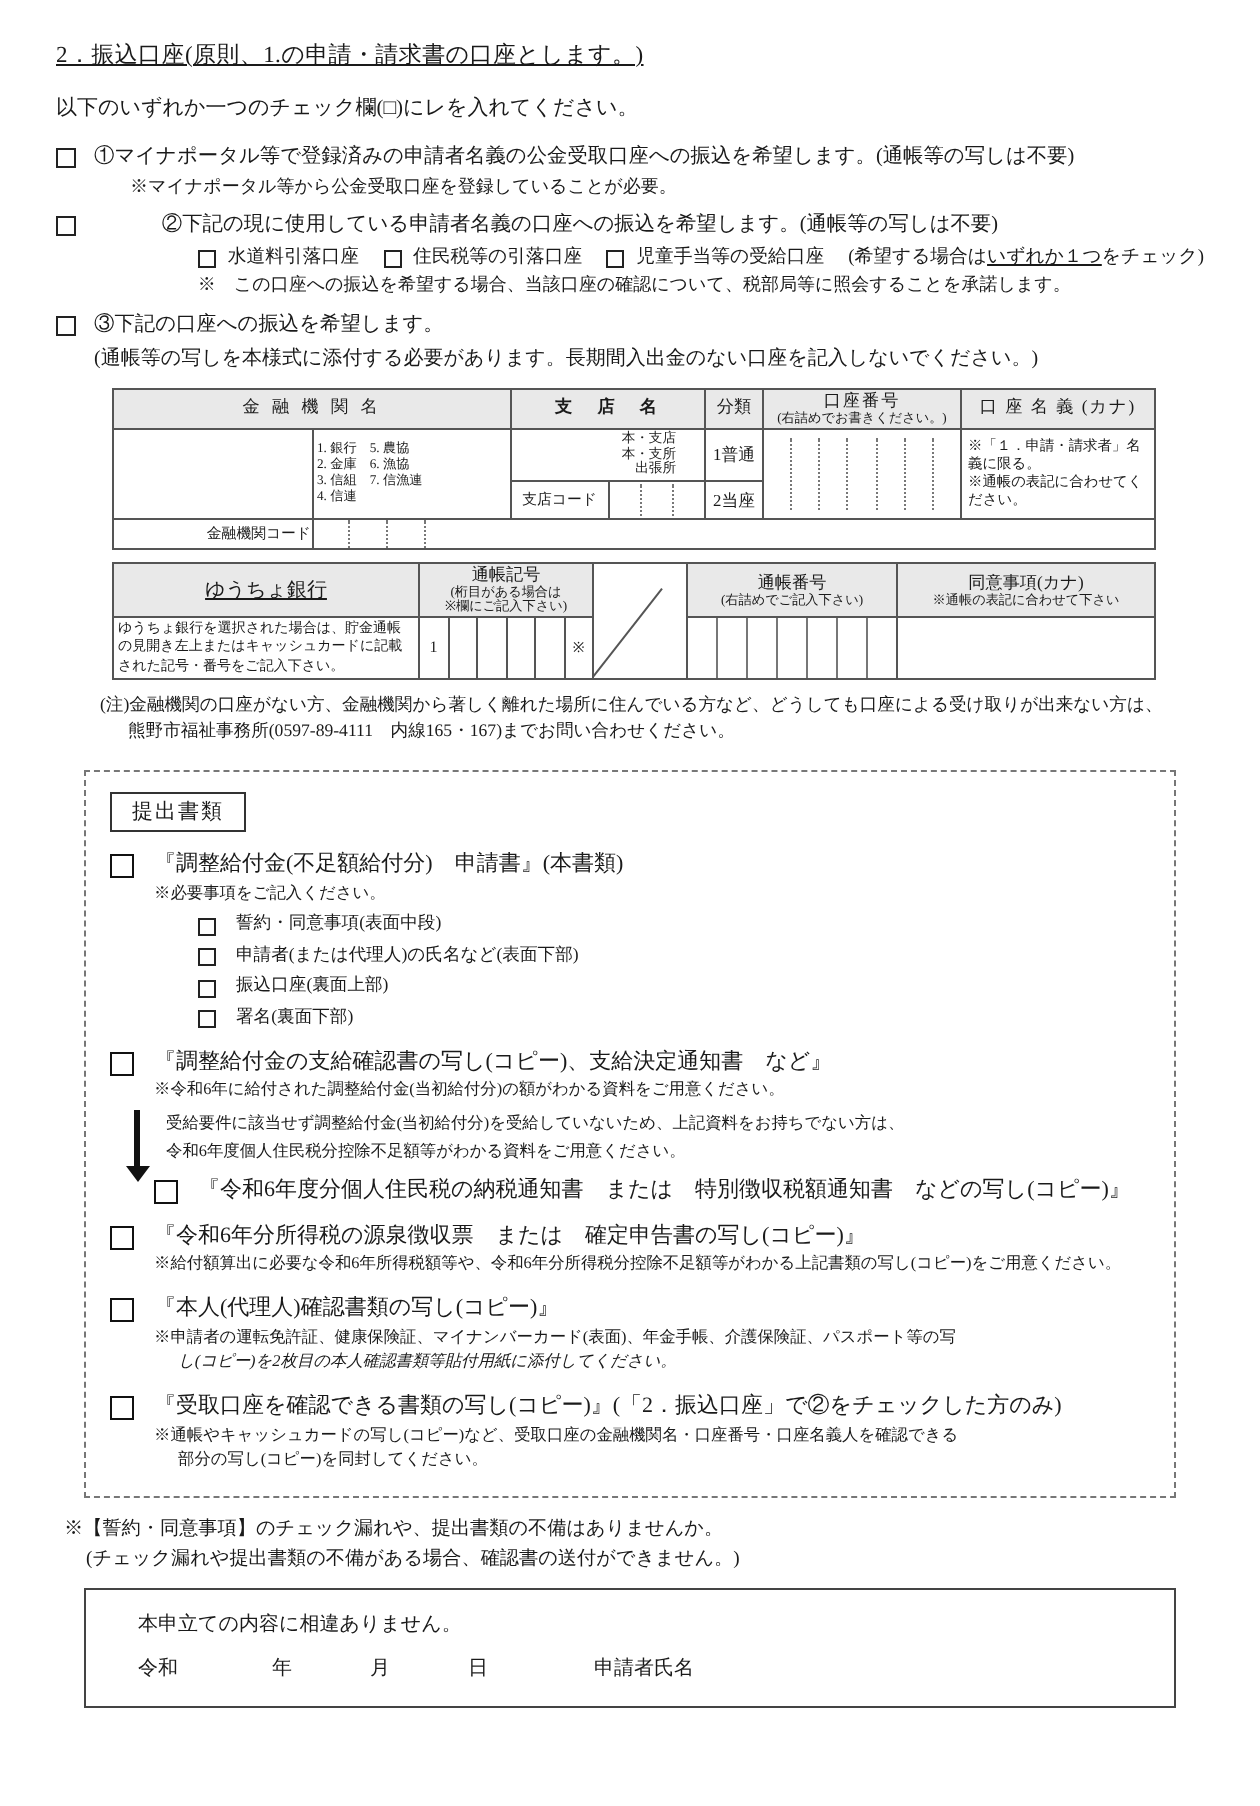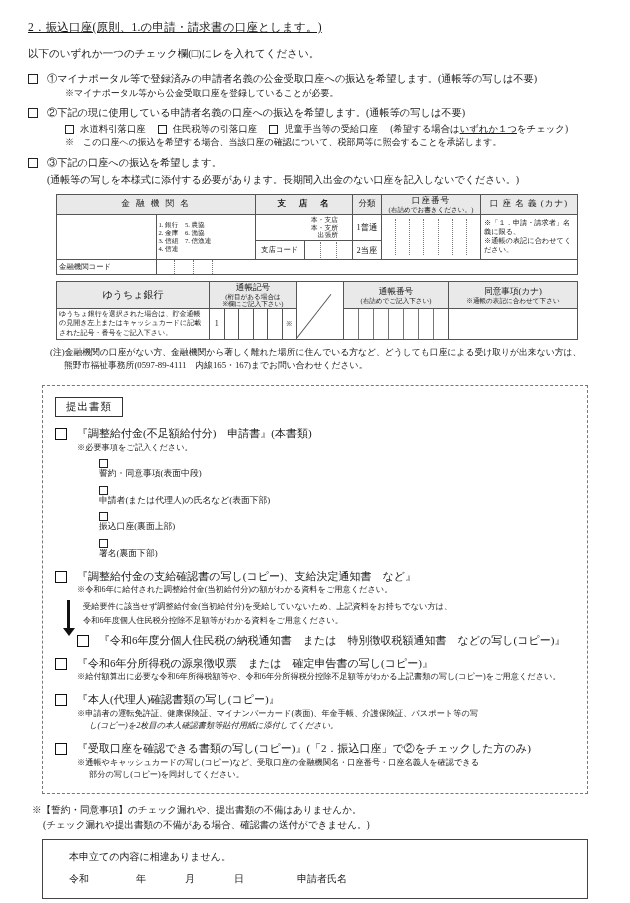--- a/index.html
+++ b/index.html
@@ -43,21 +43,21 @@
   
   .attn{font-size:8.8px;margin:6px 0 0 22px;line-height:1.45;}
   .attn .ind2{display:block;margin-left:14px;}
 
   
   .dashbox{border:1px dashed #777;margin:14px 14px 0 14px;padding:10px 12px 12px 12px;}
   .tagbox{display:inline-block;border:1px solid #333;padding:2px 10px;font-size:10.5px;letter-spacing:1px;}
   .doc{display:flex;align-items:flex-start;margin-top:9px;}
   .doc-txt{margin-left:10px;font-size:11px;line-height:1.3;}
   .doc-note{font-size:8.2px;line-height:1.45;margin-top:1px;}
-  .sub-chk{display:flex;align-items:flex-start;margin:3.5px 0 0 34px;font-size:8.8px;flex-direction:column;}
+  .sub-chk{display:flex;align-items:center;margin:3.5px 0 0 34px;font-size:8.8px;}
   .sub-chk span{margin-left:10px;}
   .arrowwrap{display:flex;margin-top:4px;}
   .arrow{width:12px;flex:0 0 12px;position:relative;margin-left:8px;}
   .arrow:before{content:"";position:absolute;left:4px;top:0;width:3px;height:30px;background:#111;}
   .arrow:after{content:"";position:absolute;left:0;top:28px;border-left:6px solid transparent;border-right:6px solid transparent;border-top:8px solid #111;}
   .arrowtxt{font-size:8.2px;line-height:1.7;margin-left:8px;}
   .indent-doc{margin-left:22px;}
 
   
   .warn{font-size:9.6px;margin:9px 4px 0 4px;line-height:1.5;}
@@ -76,21 +76,21 @@
   <div class="lead">以下のいずれか一つのチェック欄(□)にレを入れてください。</div>
 
   <div class="item">
     <span class="cb"></span>
     <div class="item-txt">
       <div>①マイナポータル等で登録済みの申請者名義の公金受取口座への振込を希望します。(通帳等の写しは不要)</div>
       <div class="note ind">※マイナポータル等から公金受取口座を登録していることが必要。</div>
     </div>
   </div>
 
-  <div class="item" style="margin-top:7px;">
+  <div class="item" style="margin-top:7px;justify-content:space-between;">
     <span class="cb"></span>
     <div class="item-txt">
       <div>②下記の現に使用している申請者名義の口座への振込を希望します。(通帳等の写しは不要)</div>
       <div class="sub-row">
         <span class="cb sm"></span>
         <span style="margin-left:6px;">水道料引落口座</span>
         <span class="gap"></span>
         <span class="cb sm"></span>
         <span style="margin-left:6px;">住民税等の引落口座</span>
         <span class="gap"></span>
@@ -166,37 +166,37 @@
       <td style="width:48px;">
         <div class="boxes" style="height:16px;">
               <i></i>
               <i></i>
               <i></i>
             </div>
       </td>
       <td style="height:18px;font-size:8.4px;">2当座</td>
     </tr>
     <tr>
-      <td style="width:62px;font-size:7.4px;text-align:left;padding-left:2px;">金融機関コード</td>
+      <td style="width:62px;font-size:7.4px;text-align:right;padding-left:2px;">金融機関コード</td>
       <td colspan="6" style="padding:0;">
         <div class="boxes" style="height:14px;width:74px;">
               <i></i>
               <i></i>
               <i></i>
               <i></i>
             </div>
       </td>
     </tr>
   </tbody>
     </table>
 
   <table class="tbl" style="width:516px;margin-top:6px;">
     <tbody>
         <tr>
-      <td class="hd" style="width:152px;font-size:10px;letter-spacing:0;">ゆうちょ銀行</td>
+      <td class="hd" style="width:152px;font-size:10px;letter-spacing:0;text-decoration:underline;">ゆうちょ銀行</td>
       <td class="hd" colspan="6" style="width:86px;letter-spacing:0;">
         <span>通帳記号</span>
         <small>(桁目がある場合は<br>※欄にご記入下さい)</small>
       </td>
       <td rowspan="2" class="slash" style="width:46px;"></td>
       <td class="hd" style="width:104px;letter-spacing:0;">
         <span>通帳番号</span>
         <small>(右詰めでご記入下さい)</small>
       </td>
       <td class="hd" style="width:128px;letter-spacing:0;">

